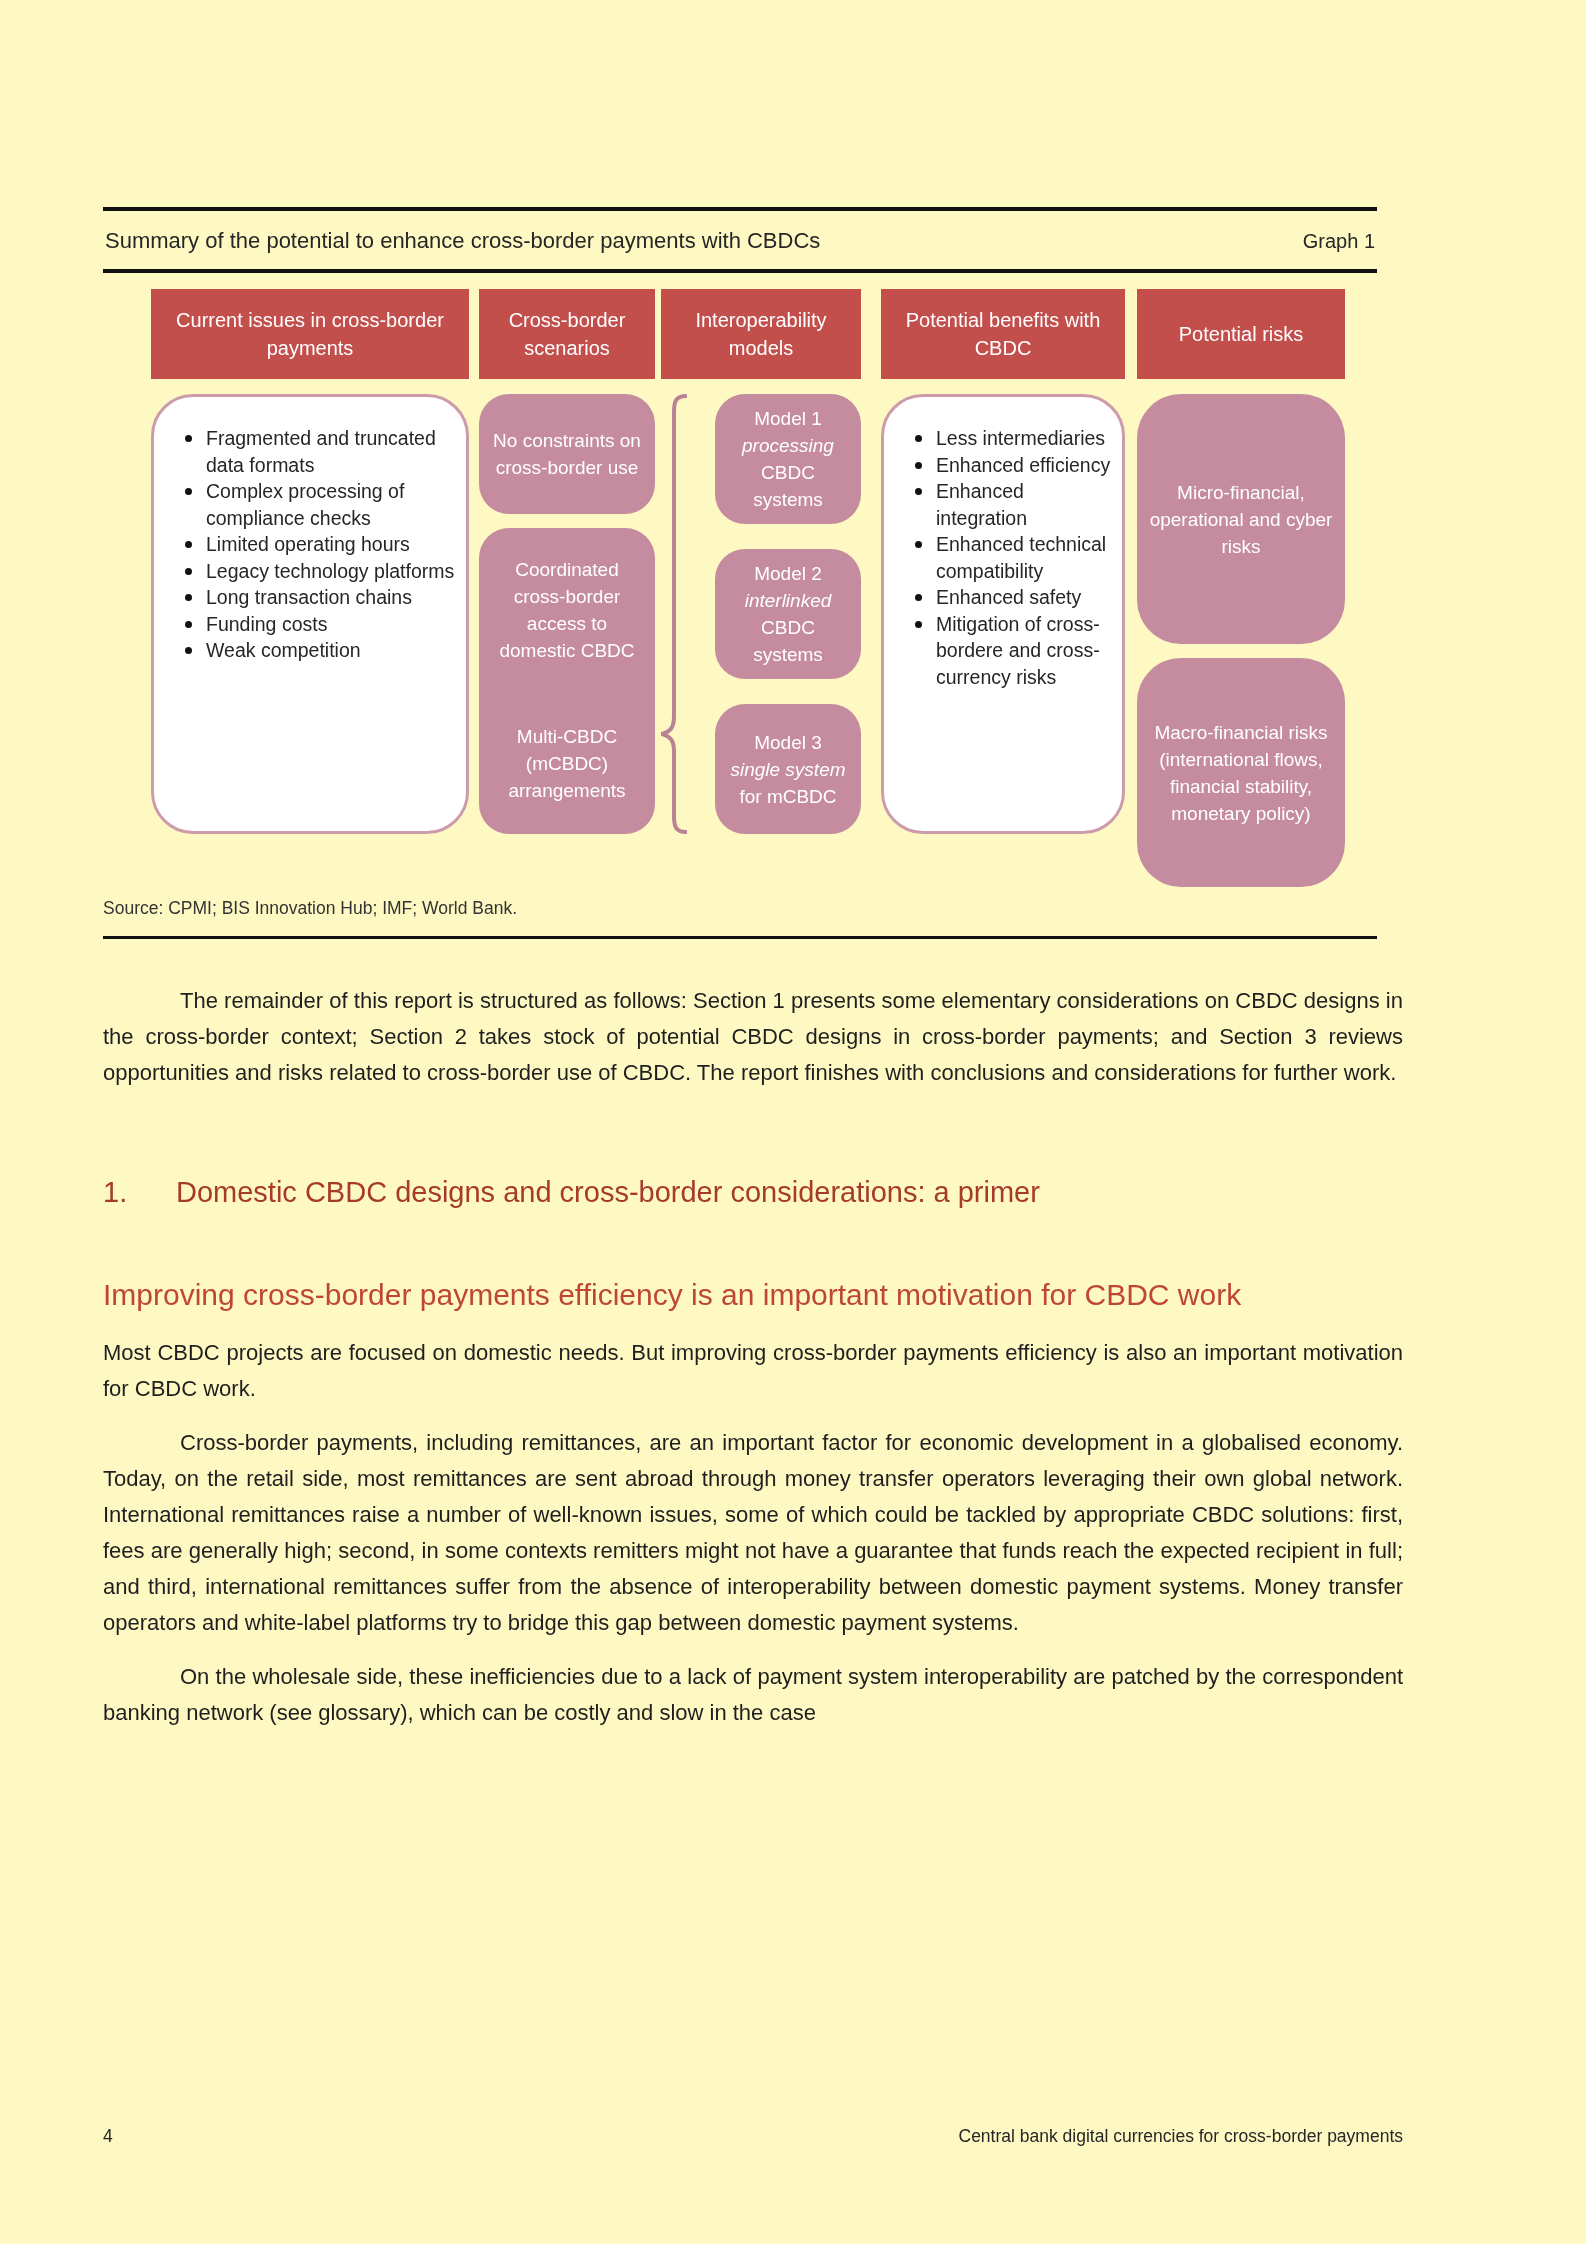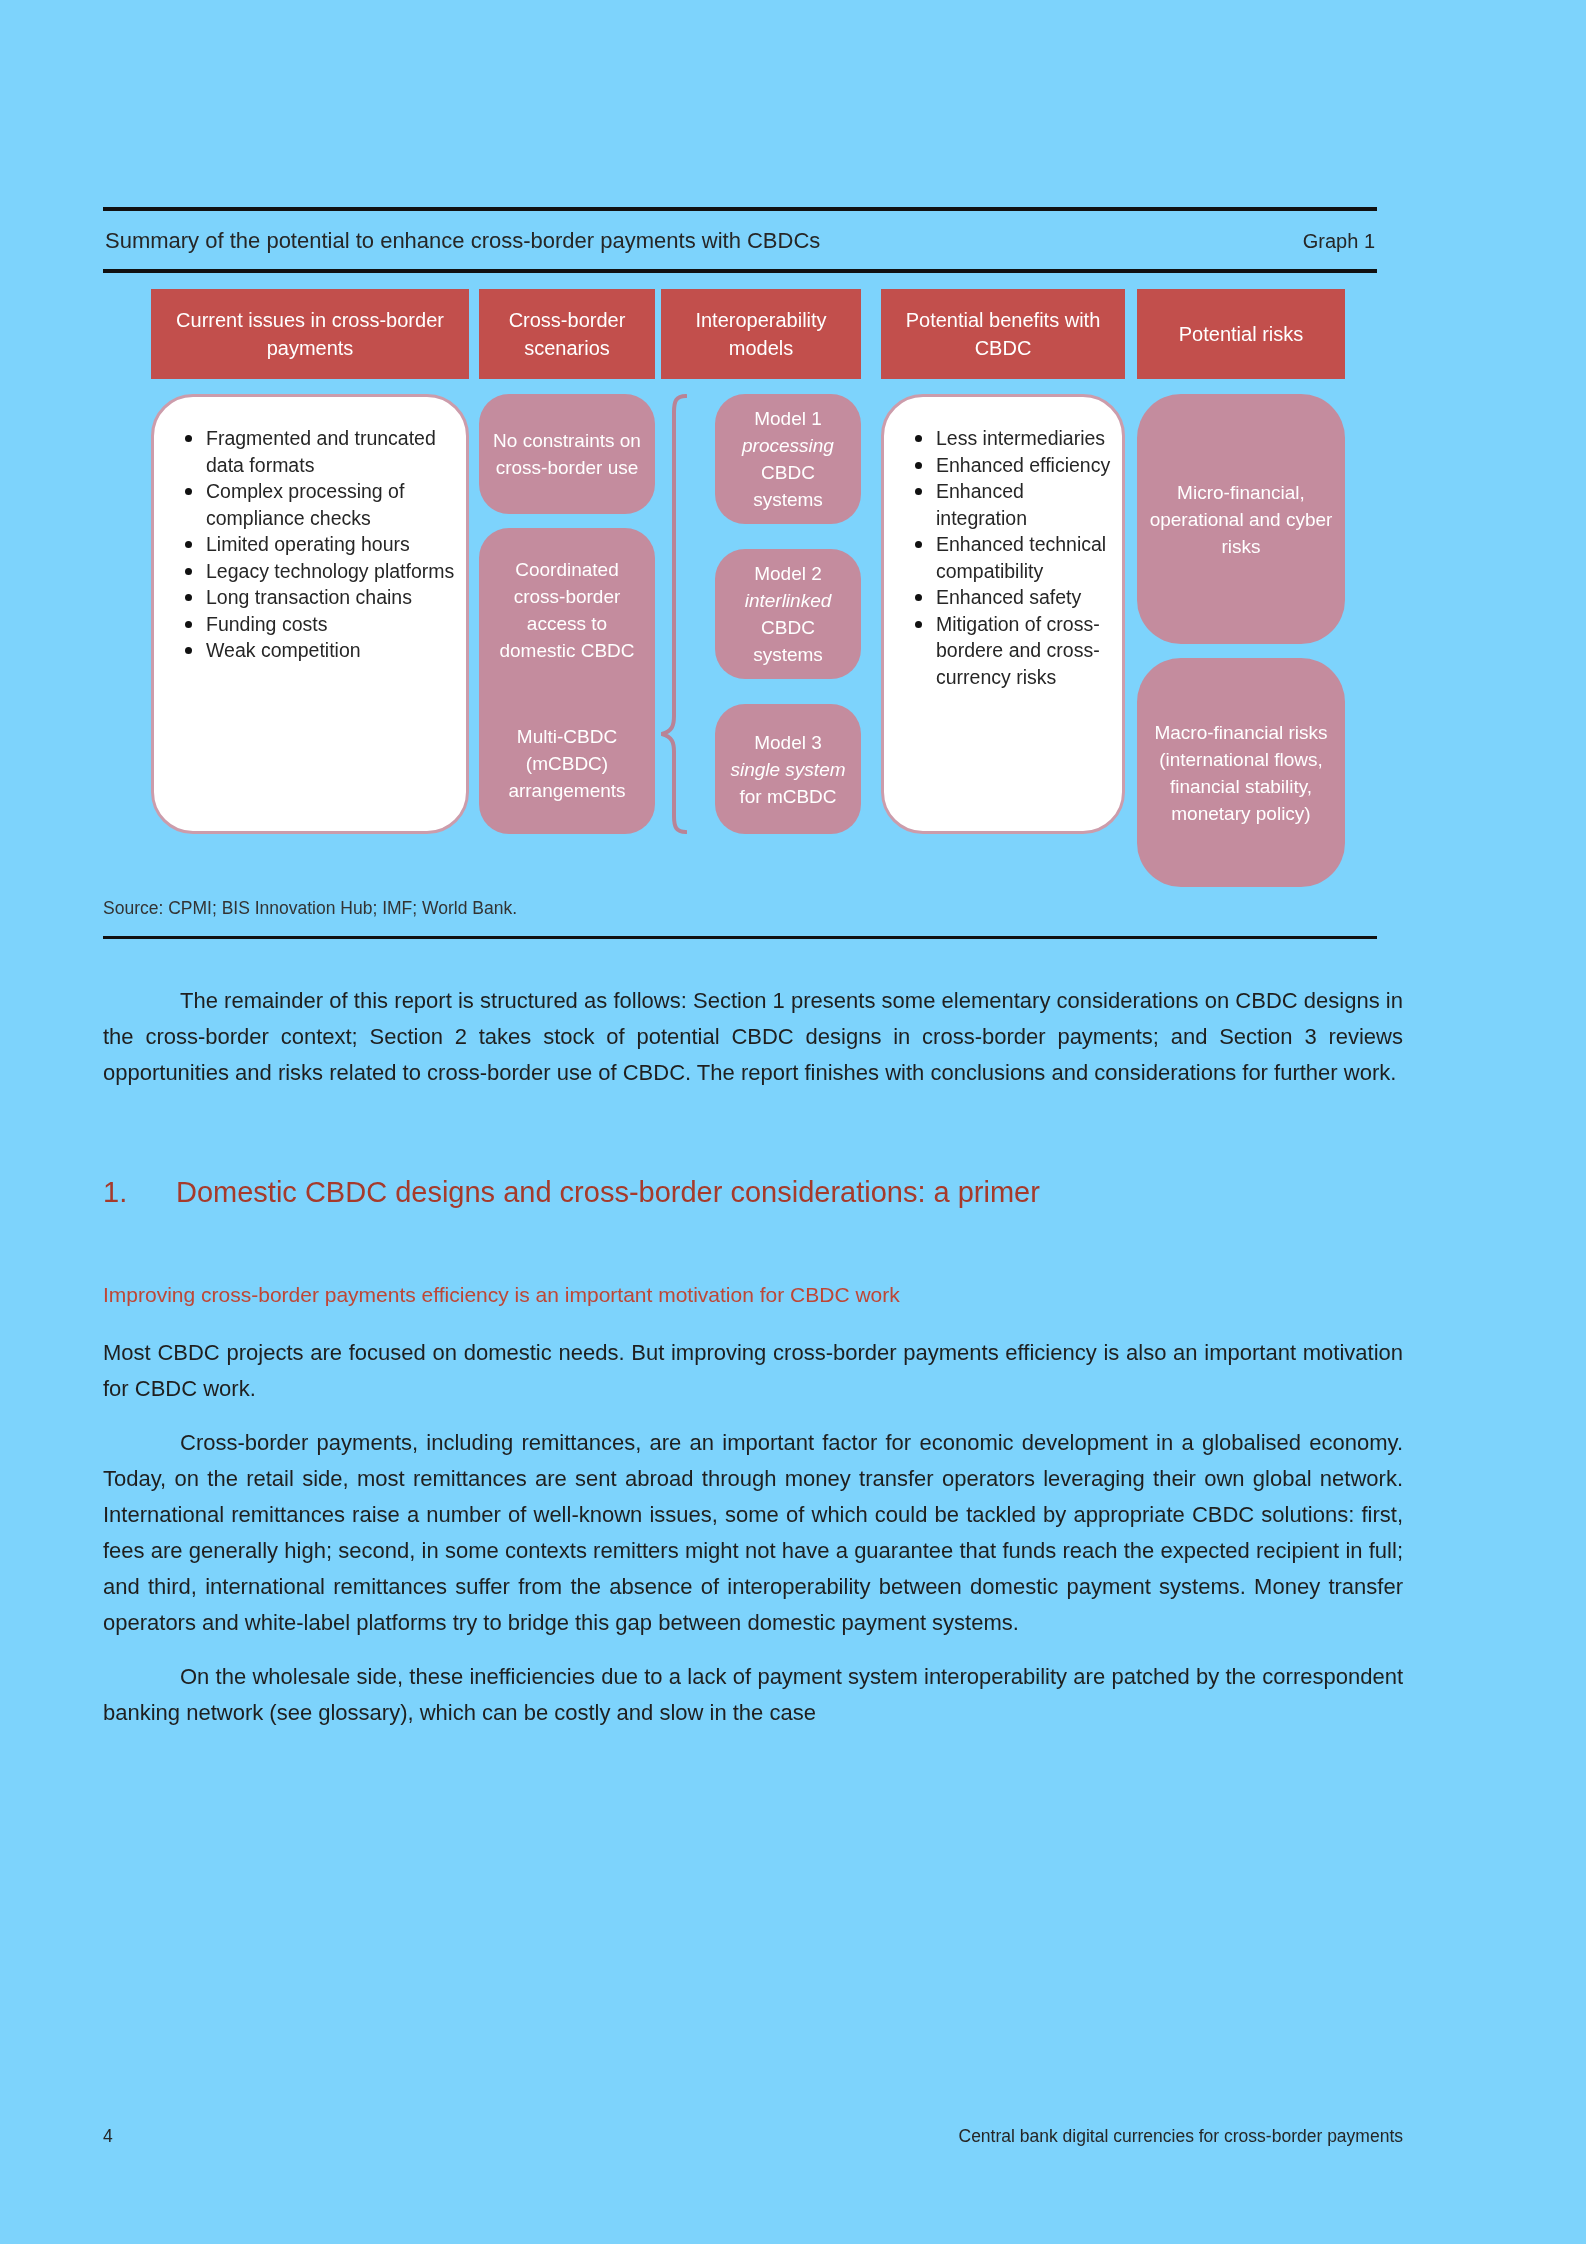--- a/index.html
+++ b/index.html
@@ -1,19 +1,19 @@
 <!DOCTYPE html>
 <html><head>
 <meta charset="utf-8">
 <style>
   html,body { margin:0; padding:0; background:#ffffff; }
   .page {
     position:relative;
     width:1586px; height:2244px;
-    background:#7dd3fc;
+    background:#fef9c3;
     font-family:"Liberation Sans", sans-serif;
     color:#262626;
     overflow:hidden;
   }
   .content { margin-left:103px; width:1300px; }
   .graph-wrap { width:1274px; }
 
   .rule-thick { height:4px; background:#111111; }
   .rule-thin  { height:3px; background:#111111; }
   .rule-top { margin-top:207px; }
@@ -83,21 +83,21 @@
   .par-first { margin-top:44px; }
   .indent { text-indent:77px; }
 
   .section-heading {
     margin-top:82px; display:flex; align-items:baseline;
     color:#a63a2b; font-size:29px; font-weight:400; line-height:38px;
   }
   .section-number { width:73px; flex:none; }
   .subheading {
     margin-top:68px;
-    color:#bf4635; font-size:21px; font-weight:400; line-height:32px;
+    color:#bf4635; font-size:30px; font-weight:400; line-height:32px;
   }
   .p-after-sub { margin-top:24px; }
 
   .footer {
     position:absolute; top:2126px; left:103px; width:1300px;
     display:flex; justify-content:space-between; align-items:baseline;
     font-size:17.5px; color:#262626;
   }
 </style>
 </head>

